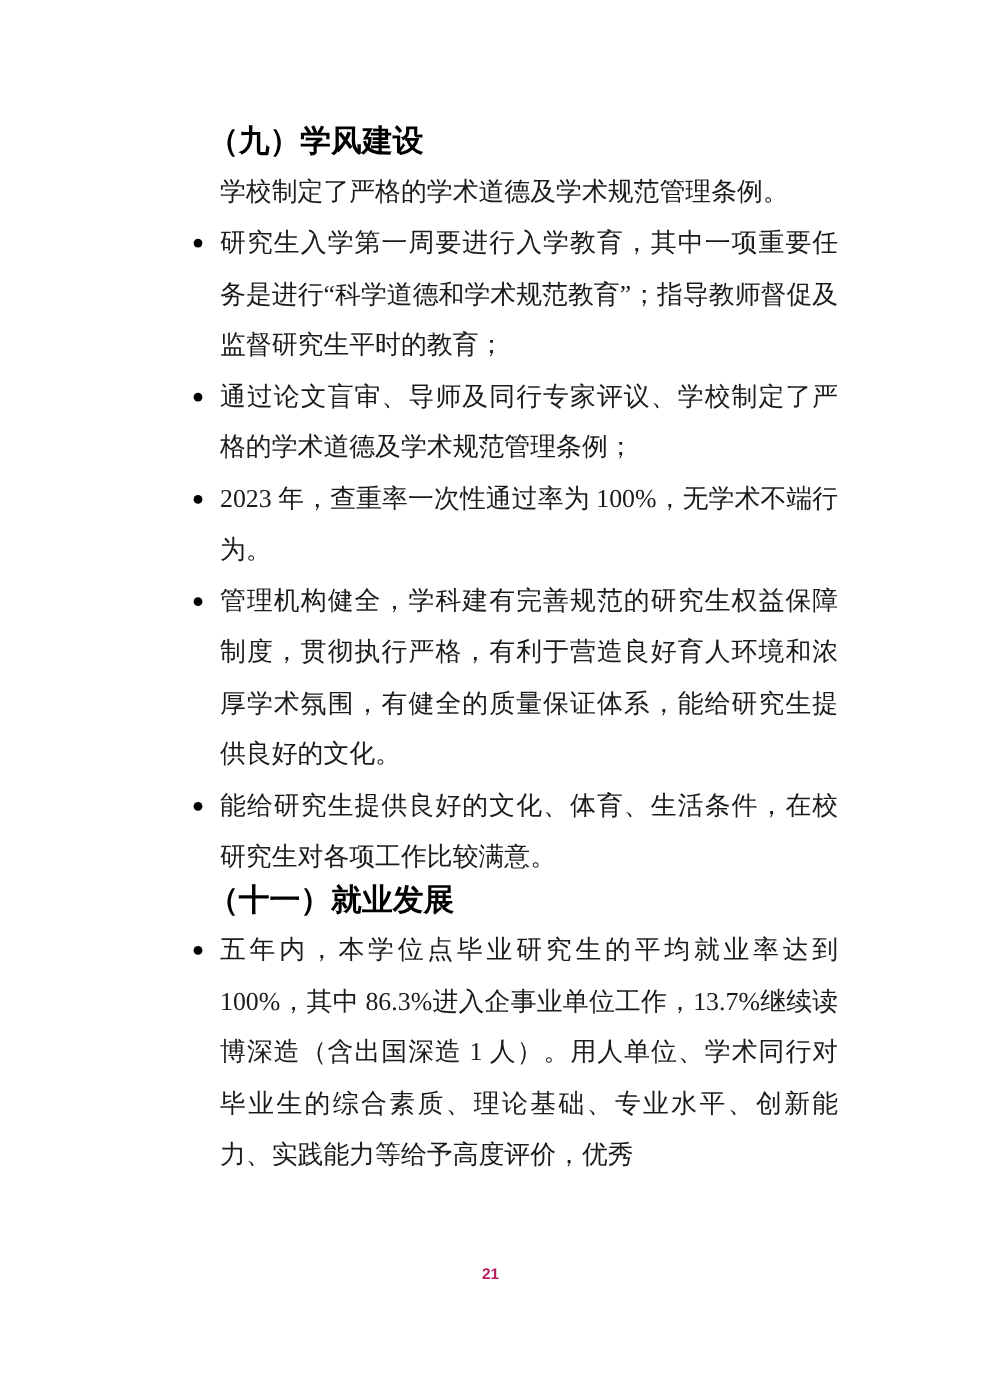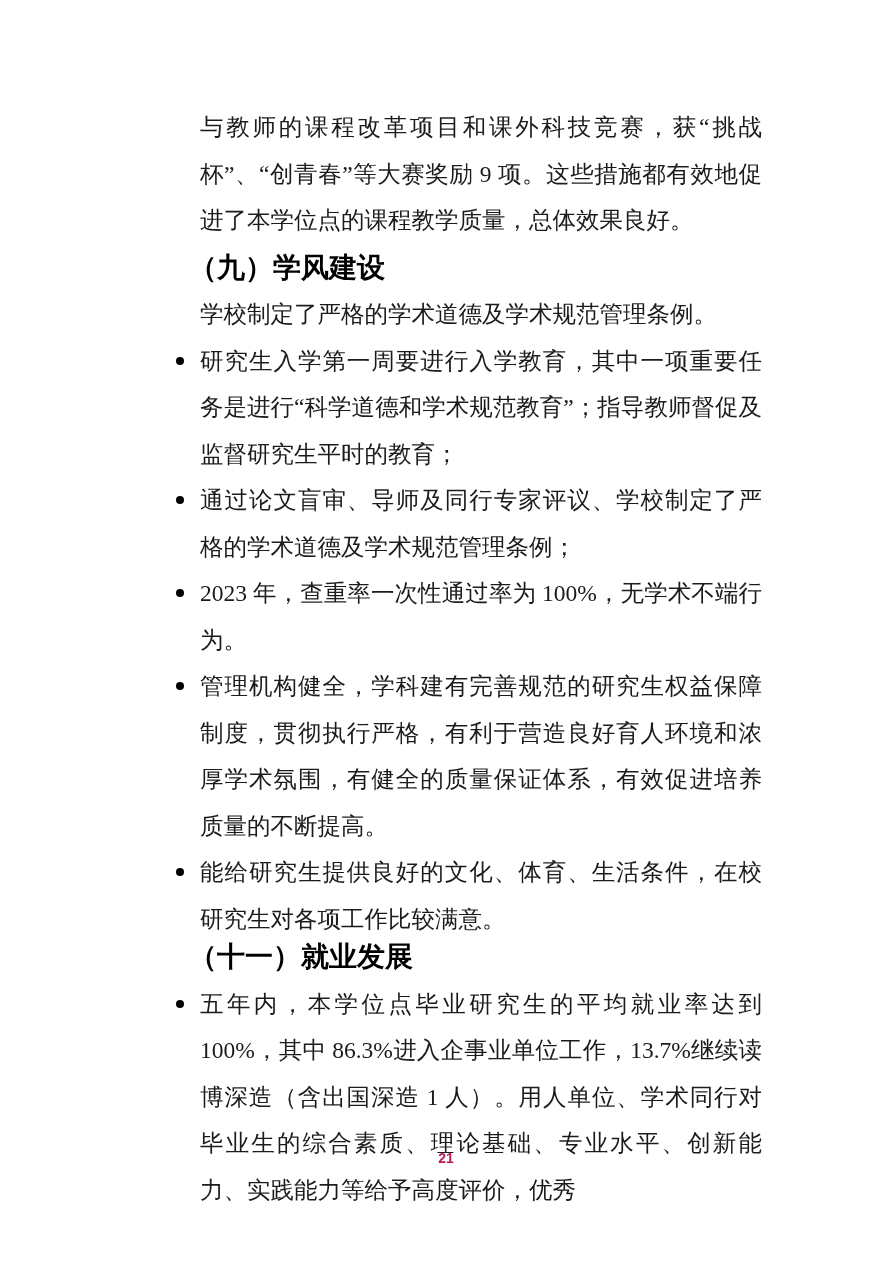--- a/index.html
+++ b/index.html
@@ -65,21 +65,20 @@
     color: #be185d;
     margin-top: 8px;
   }
 </style>
 </head>
 <body>
 
 <div class="page">
   <div class="content">
 
-    <p class="para">与教师的课程改革项目和课外科技竞赛，获“挑战杯”、“创青春”等大赛奖励 9 项。这些措施都有效地促进了本学位点的课程教学质量，总体效果良好。</p>
 
     <h2 class="section-heading">（九）学风建设</h2>
     <p class="para">学校制定了严格的学术道德及学术规范管理条例。</p>
     <ul class="bullet-list">
       <li>
         <span class="bullet-dot"></span>
         <span>研究生入学第一周要进行入学教育，其中一项重要任务是进行“科学道德和学术规范教育”；指导教师督促及监督研究生平时的教育；</span>
       </li>
       <li>
         <span class="bullet-dot"></span>
@@ -87,21 +86,21 @@
       </li>
       <li>
         <span class="bullet-dot"></span>
         <span>2023 年，查重率一次性通过率为 100%，无学术不端行为。</span>
       </li>
     </ul>
 
     <ul class="bullet-list">
       <li>
         <span class="bullet-dot"></span>
-        <span>管理机构健全，学科建有完善规范的研究生权益保障制度，贯彻执行严格，有利于营造良好育人环境和浓厚学术氛围，有健全的质量保证体系，有效促进培养质量的不断提高。</span>
+        <span>管理机构健全，学科建有完善规范的研究生权益保障制度，贯彻执行严格，有利于营造良好育人环境和浓厚学术氛围，有健全的质量保证体系，能给研究生提供良好的文化。</span>
       </li>
       <li>
         <span class="bullet-dot"></span>
         <span>能给研究生提供良好的文化、体育、生活条件，在校研究生对各项工作比较满意。</span>
       </li>
     </ul>
 
     <h2 class="section-heading tighter">（十一）就业发展</h2>
     <ul class="bullet-list">
       <li>

